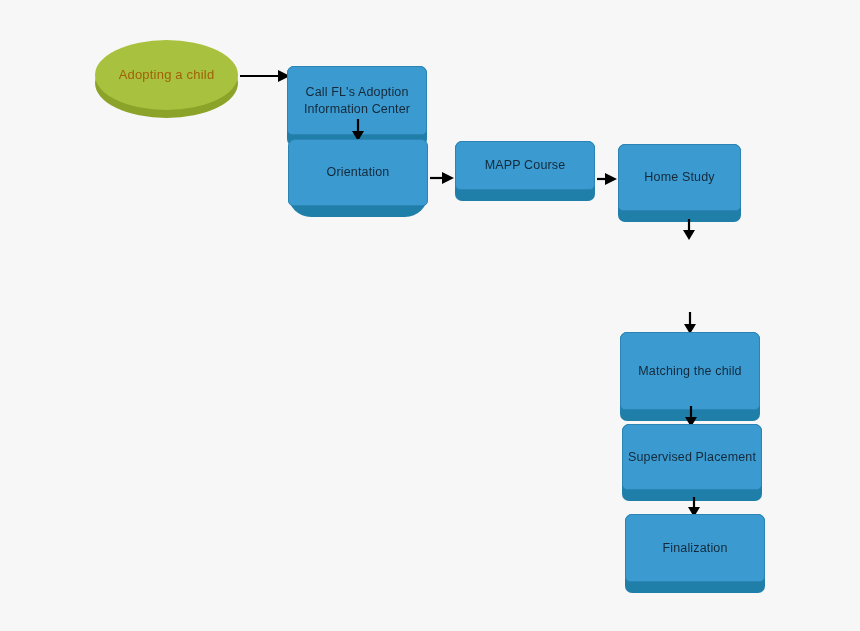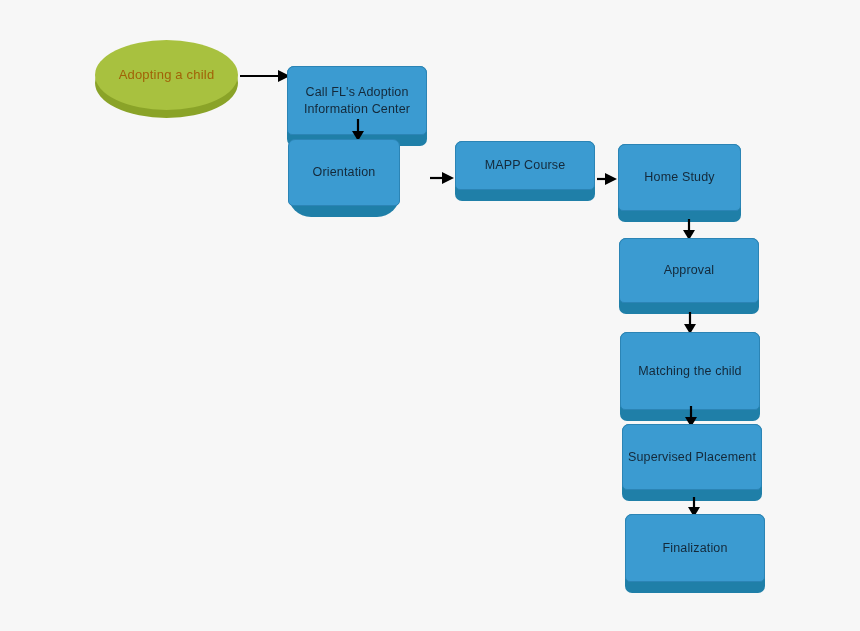--- a/index.html
+++ b/index.html
@@ -137,21 +137,21 @@
     </div>
   </div>
 
   <div class="connector" style="left:348px; top:119px; width:20px; height:22px;">
     <svg width="20" height="22" viewBox="0 0 20 22">
       <line x1="10" y1="0" x2="10" y2="13" stroke="#000000" stroke-width="2.2"></line>
       <polygon points="4,12 16,12 10,22" fill="#000000"></polygon>
     </svg>
   </div>
 
-  <div class="node-box" style="left:288px; top:139px; width:112px; height:78px;border-radius:23px;">
+  <div class="node-box" style="left:288px; top:139px; width:140px; height:78px;border-radius:23px;">
     <div class="box-face">
       <span class="box-label">Orientation</span>
     </div>
   </div>
 
   <div class="connector" style="left:430px; top:168px; width:24px; height:20px;">
     <svg width="24" height="20" viewBox="0 0 24 20">
       <line x1="0" y1="10" x2="13" y2="10" stroke="#000000" stroke-width="2.2"></line>
       <polygon points="12,4 24,10 12,16" fill="#000000"></polygon>
     </svg>
@@ -176,25 +176,20 @@
     </div>
   </div>
 
   <div class="connector" style="left:679px; top:219px; width:20px; height:21px;">
     <svg width="20" height="21" viewBox="0 0 20 21">
       <line x1="10" y1="0" x2="10" y2="12" stroke="#000000" stroke-width="2.2"></line>
       <polygon points="4,11 16,11 10,21" fill="#000000"></polygon>
     </svg>
   </div>
 
-  <div class="node-box" style="left:619px; top:238px; width:140px; height:76px;">
-    <div class="box-face">
-      <span class="box-label">Approval</span>
-    </div>
-  </div>
 
   <div class="connector" style="left:680px; top:312px; width:20px; height:22px;">
     <svg width="20" height="22" viewBox="0 0 20 22">
       <line x1="10" y1="0" x2="10" y2="13" stroke="#000000" stroke-width="2.2"></line>
       <polygon points="4,12 16,12 10,22" fill="#000000"></polygon>
     </svg>
   </div>
 
   <div class="node-box" style="left:620px; top:332px; width:140px; height:89px;">
     <div class="box-face">

